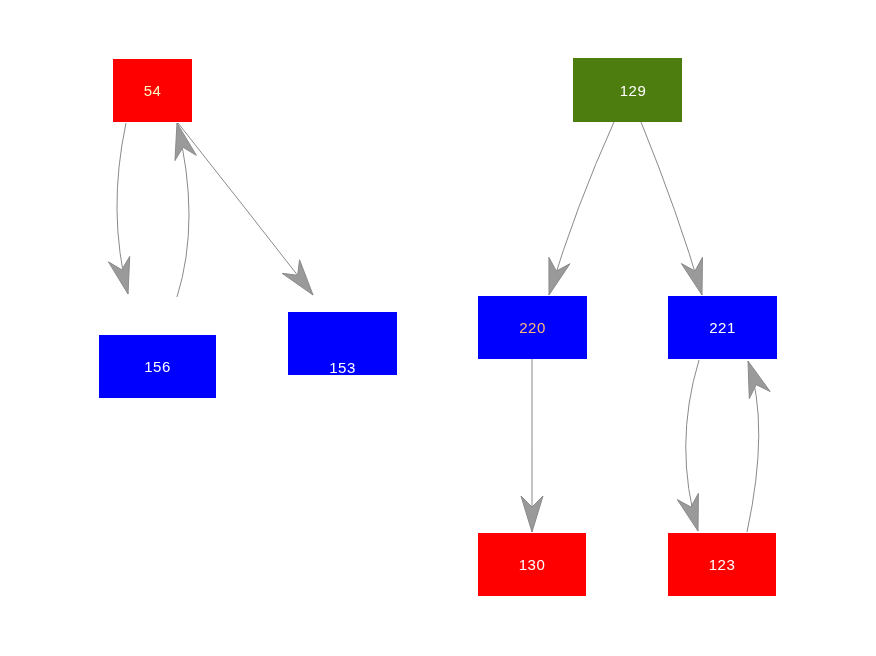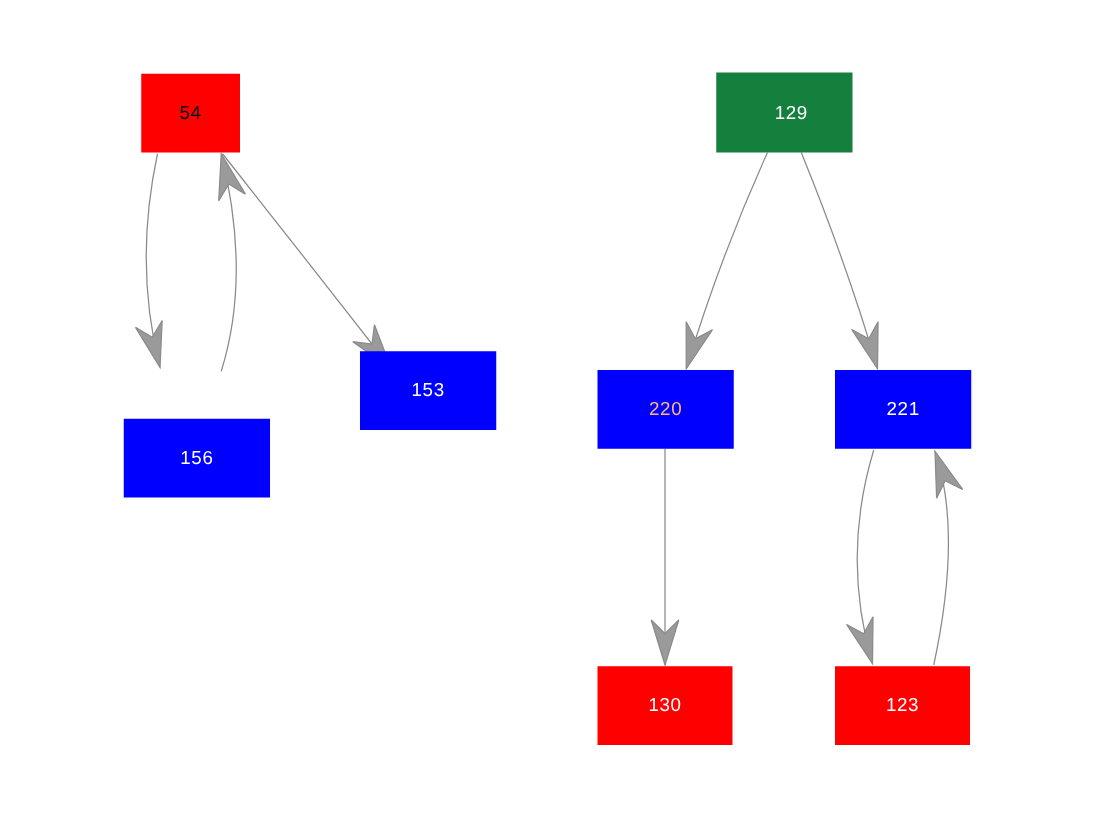--- a/index.html
+++ b/index.html
@@ -55,29 +55,29 @@
       <polygon points="702,295 681.3305334051634,263.53933963368013 694.9775311682322,271.00656482479326 702.4447563593453,257.3595670617244" fill="#9a9a9a" stroke="#8a8a8a" stroke-width="1"></polygon>
       <path d="M 532 359 Q 532 446 532 532" fill="none" stroke="#8a8a8a" stroke-width="1"></path>
       <polygon points="532,532 521,496 532,507 543,496" fill="#9a9a9a" stroke="#8a8a8a" stroke-width="1"></polygon>
       <path d="M 699 360 Q 673 446 698 531" fill="none" stroke="#8a8a8a" stroke-width="1"></path>
       <polygon points="698,531 677.2889918190202,499.5666715073413 690.9458419002112,507.01586246071827 698.3950328535881,493.35901237952726" fill="#9a9a9a" stroke="#8a8a8a" stroke-width="1"></polygon>
       <path d="M 747 532 Q 770 425 748 361" fill="none" stroke="#8a8a8a" stroke-width="1"></path>
       <polygon points="748,361 770.1054242587513,391.4688401213537 756.1269942127763,384.6421649826217 749.3003190740442,398.6205950285967" fill="#9a9a9a" stroke="#8a8a8a" stroke-width="1"></polygon>
     </svg>
   <div id="nodes-layer">
       <div class="node" style="left: 113px; top: 59px; width: 79px; height: 63px; background: rgb(255, 0, 0);">
-        <span class="node-label" style="color: #000000; text-align: center;">54</span>
+        <span class="node-label" style="color: #fef9c3; text-align: center;">54</span>
       </div>
       <div class="node" style="left: 99px; top: 296px; width: 117px; height: 63px; background: rgb(0, 0, 255); margin-top: 39px;">
         <span class="node-label" style="color: rgb(255, 255, 255);">156</span>
       </div>
-      <div class="node" style="left: 288px; top: 281px; width: 109px; height: 63px; background: rgb(0, 0, 255);">
+      <div class="node" style="left: 288px; top: 312px; width: 109px; height: 63px; background: rgb(0, 0, 255); align-items: flex-end;">
         <span class="node-label" style="color: rgb(255, 255, 255);">153</span>
       </div>
-      <div class="node" style="left: 573px; top: 58px; width: 109px; height: 64px; background: #15803d; padding-left: 11px;">
+      <div class="node" style="left: 573px; top: 58px; width: 109px; height: 64px; background: #4d7c0f; padding-left: 11px;">
         <span class="node-label" style="color: rgb(255, 255, 255);">129</span>
       </div>
       <div class="node" style="left: 478px; top: 296px; width: 109px; height: 63px; background: rgb(0, 0, 255);">
         <span class="node-label" style="color: #fdba74;">220</span>
       </div>
       <div class="node" style="left: 668px; top: 296px; width: 109px; height: 63px; background: rgb(0, 0, 255);">
         <span class="node-label" style="color: rgb(255, 255, 255);">221</span>
       </div>
       <div class="node" style="left: 478px; top: 533px; width: 108px; height: 63px; background: rgb(255, 0, 0);">
         <span class="node-label" style="color: rgb(255, 255, 255);">130</span>

